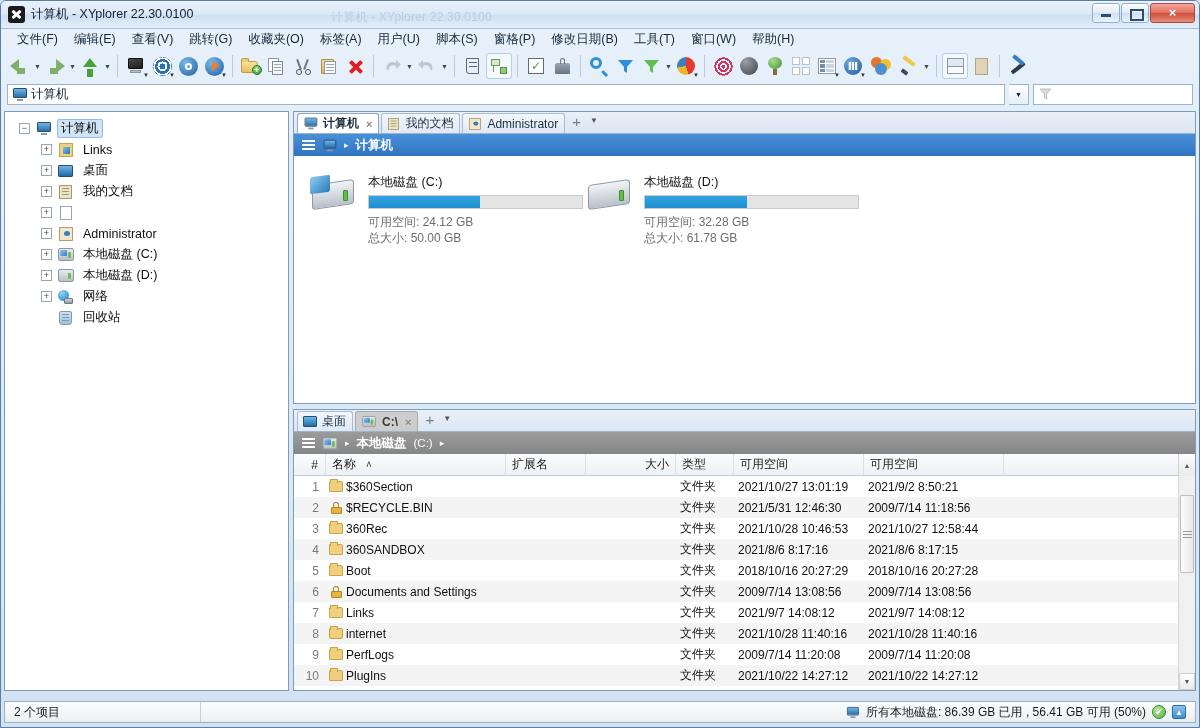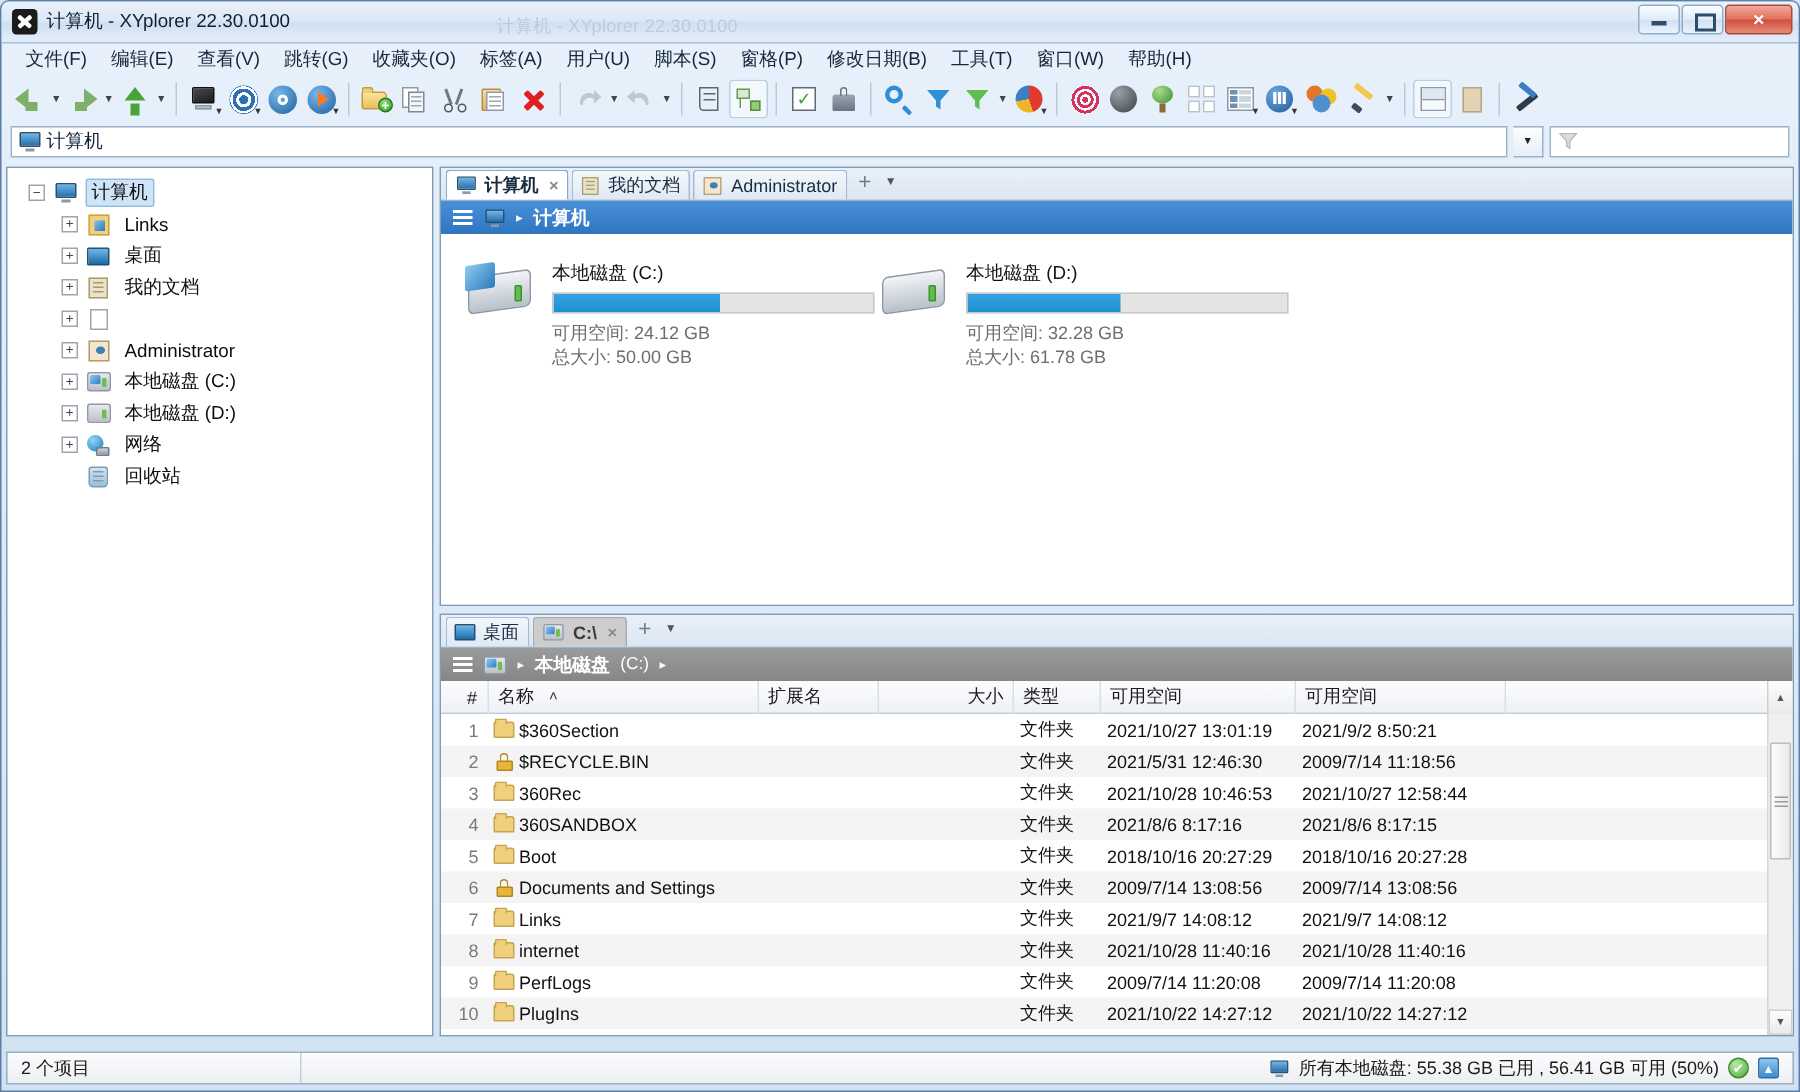--- a/index.html
+++ b/index.html
@@ -959,19 +959,19 @@
     </div>
   </div>
 
   <div class="status">
     <div class="st-cell" style="width:196px;">2 个项目</div>
     <div class="st-cell last">
       <div class="ic-monitor" style="transform:scale(.85)">
         <div class="scr"></div>
           <div class="std"></div>
       </div>
-      <span>所有本地磁盘: 55.38 GB 已用 , 56.41 GB 可用 (50%)</span>
+      <span>所有本地磁盘: 86.39 GB 已用 , 56.41 GB 可用 (50%)</span>
       <div class="badge-ok">✔</div>
       <div class="badge-up">▲</div>
     </div>
   </div>
 
 </div>
 
 </body></html>

